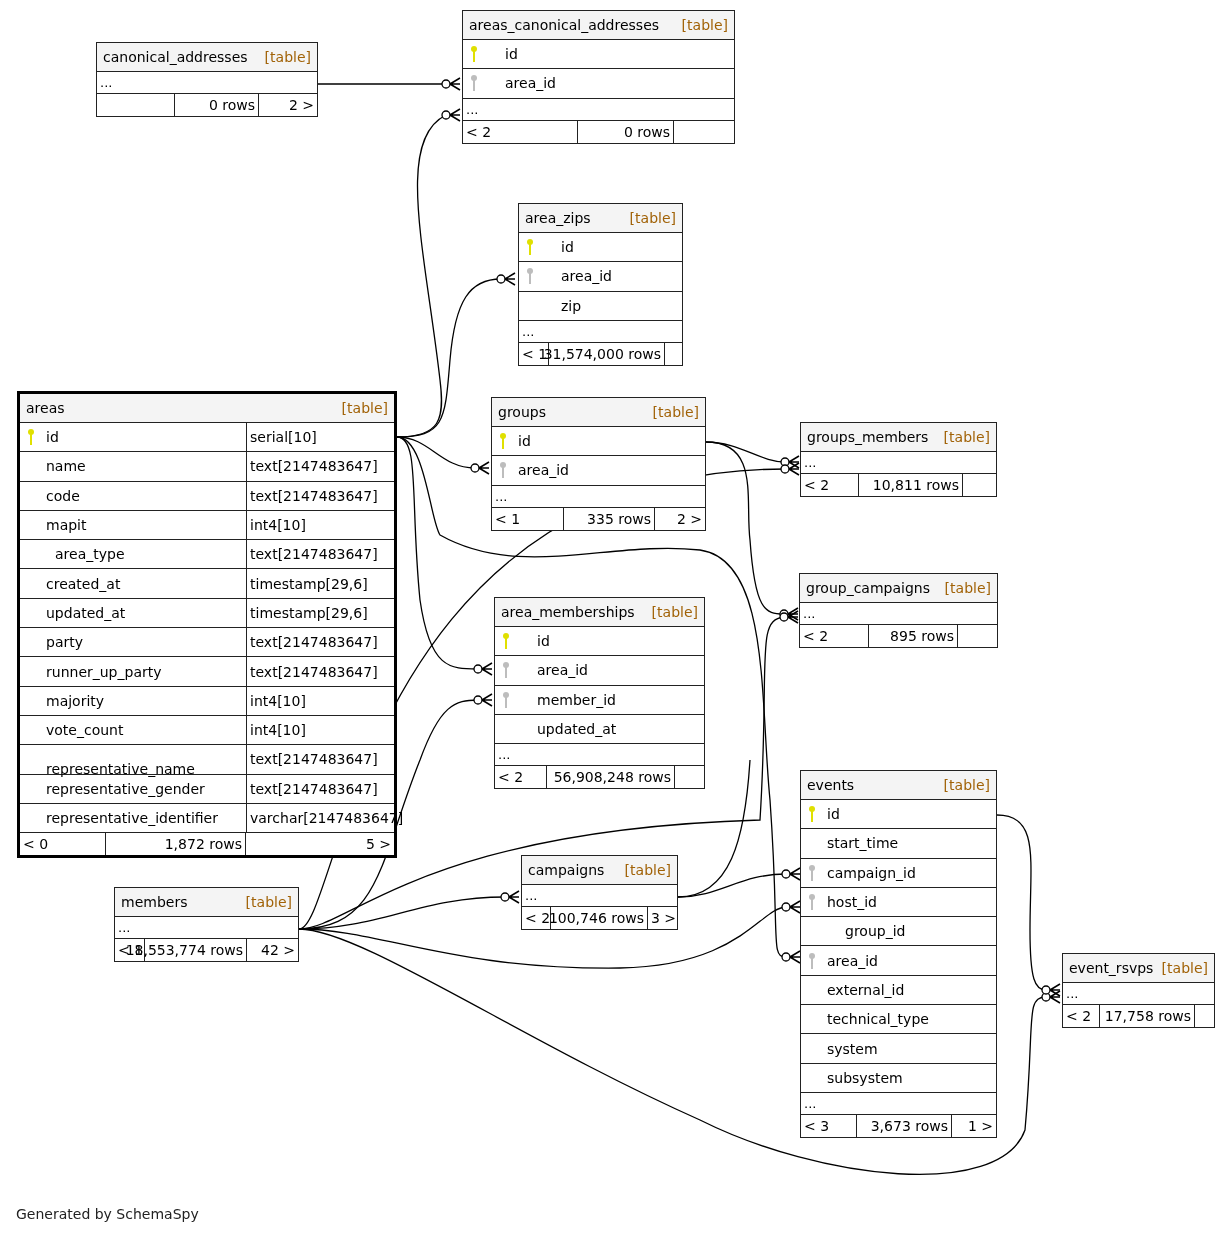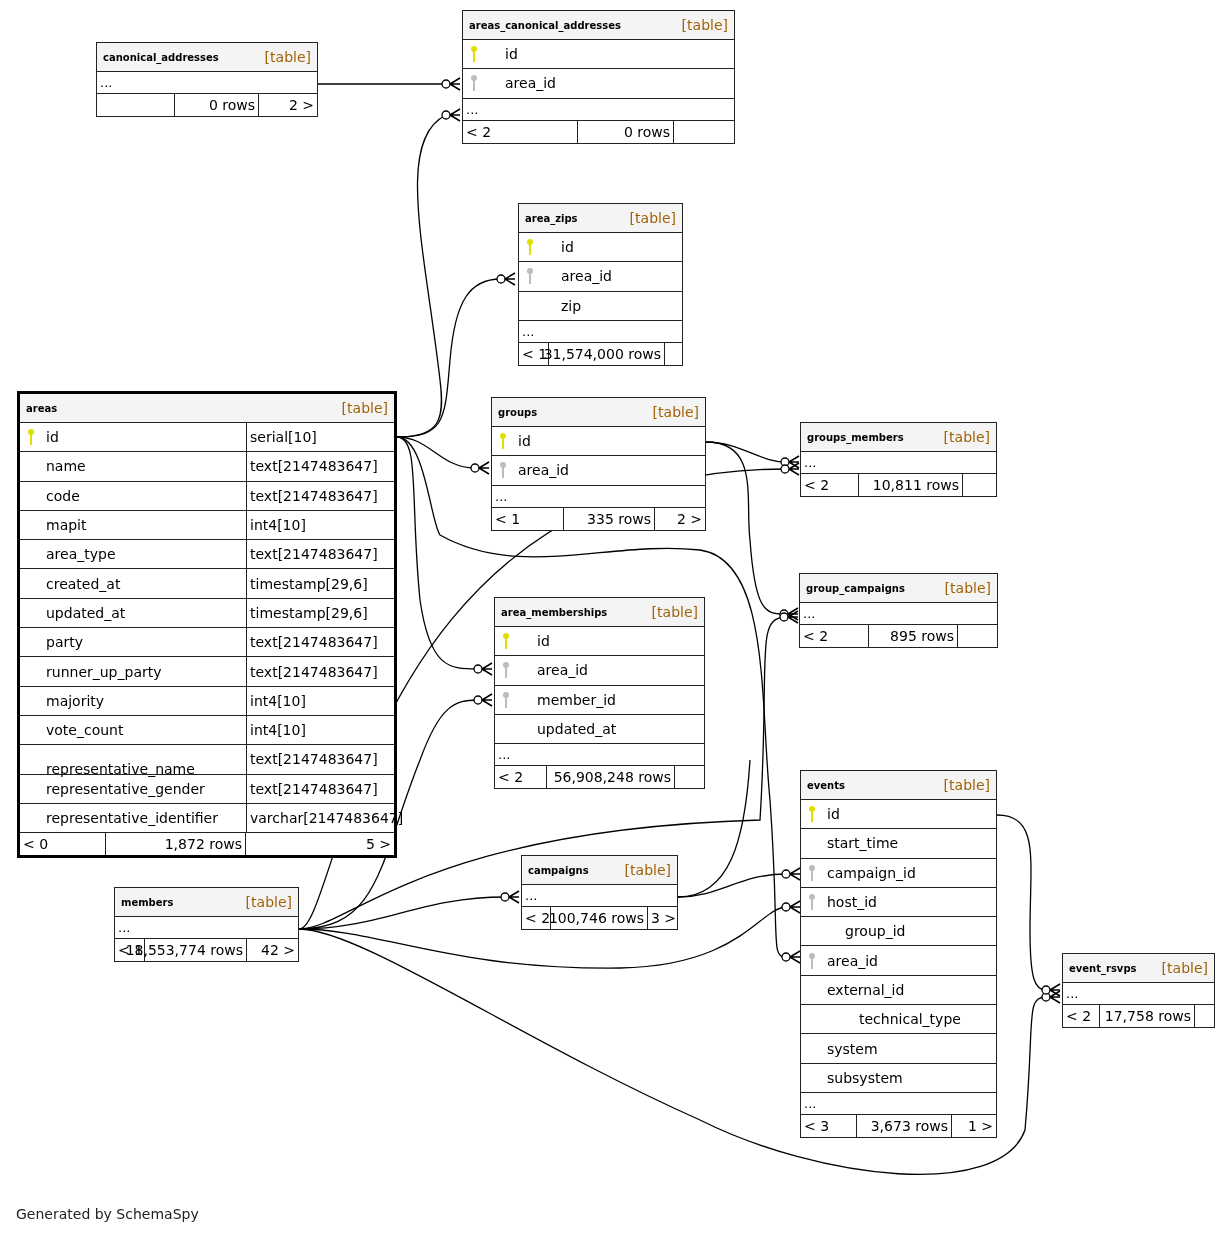--- a/index.html
+++ b/index.html
@@ -3,21 +3,21 @@
 <meta charset="utf-8">
 <style>
   html, body { margin:0; padding:0; background:#ffffff; }
   body { width:1231px; height:1236px; position:relative; overflow:hidden;
          font-family:"DejaVu Sans", sans-serif; font-size:14px; color:#000; }
   #edges { position:absolute; left:0; top:0; width:1231px; height:1236px; }
   .tbl { position:absolute; border:1.3px solid #222; background:#fff; box-sizing:border-box; }
   .tbl.focus { border:3px solid #000; }
   .tbl .hdr { height:29px; background:#f4f4f4; border-bottom:1.5px solid #222; display:flex;
               align-items:center; justify-content:space-between; padding:0 6px; box-sizing:border-box; }
-  .tbl .hdr .name { font-weight:bold; font-size:10px; }
+  .tbl .hdr .name { font-weight:normal; font-size:14px; }
   .tbl .hdr .kind { font-size:14px; color:#a16207; }
   .row { height:29.3px; border-bottom:1.5px solid #222; display:flex; align-items:center;
          box-sizing:border-box; position:relative; }
   .row .key { width:22px; display:flex; justify-content:center; flex:none; }
   .row .col { flex:1; padding-left:20px; }
   .tbl.tight .row .col { padding-left:4px; }
   .row .type { width:148px; border-left:1.3px solid #222; height:100%; display:flex; align-items:center;
                padding-left:3px; box-sizing:border-box; flex:none; }
   .ell { height:22px; border-bottom:1.5px solid #222; padding-left:3px; box-sizing:border-box;
          display:flex; align-items:center; font-size:13px; }
@@ -189,21 +189,21 @@
         <span class="col" style="padding-left: 4px;">code</span>
         <span class="type">text[2147483647]</span>
       </div>
       <div class="row">
         <span class="key"></span>
         <span class="col" style="padding-left: 4px;">mapit</span>
         <span class="type">int4[10]</span>
       </div>
       <div class="row">
         <span class="key"></span>
-        <span class="col" style="padding-left: 4px;">area_type</span>
+        <span class="col" style="padding-left: 4px; margin-left: 9px;">area_type</span>
         <span class="type">text[2147483647]</span>
       </div>
       <div class="row">
         <span class="key"></span>
         <span class="col" style="padding-left: 4px;">created_at</span>
         <span class="type">timestamp[29,6]</span>
       </div>
       <div class="row">
         <span class="key"></span>
         <span class="col" style="padding-left: 4px;">updated_at</span>
@@ -402,21 +402,21 @@
           </svg>
         </span>
         <span class="col" style="padding-left: 4px;">area_id</span>
       </div>
       <div class="row">
         <span class="key"></span>
         <span class="col" style="padding-left: 4px;">external_id</span>
       </div>
       <div class="row">
         <span class="key"></span>
-        <span class="col" style="padding-left: 4px; margin-left: 32px;">technical_type</span>
+        <span class="col" style="padding-left: 4px;">technical_type</span>
       </div>
       <div class="row">
         <span class="key"></span>
         <span class="col" style="padding-left: 4px;">system</span>
       </div>
       <div class="row">
         <span class="key"></span>
         <span class="col" style="padding-left: 4px;">subsystem</span>
       </div>
     </div>

